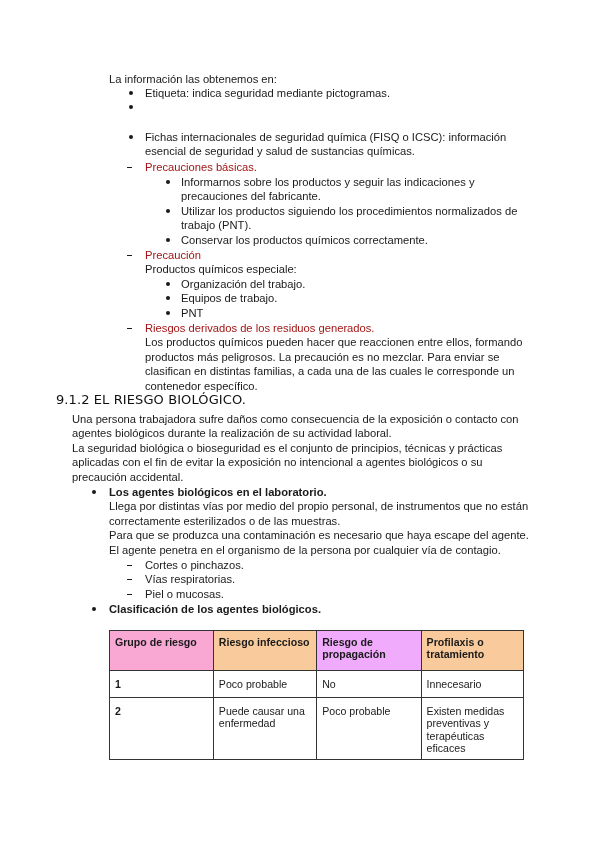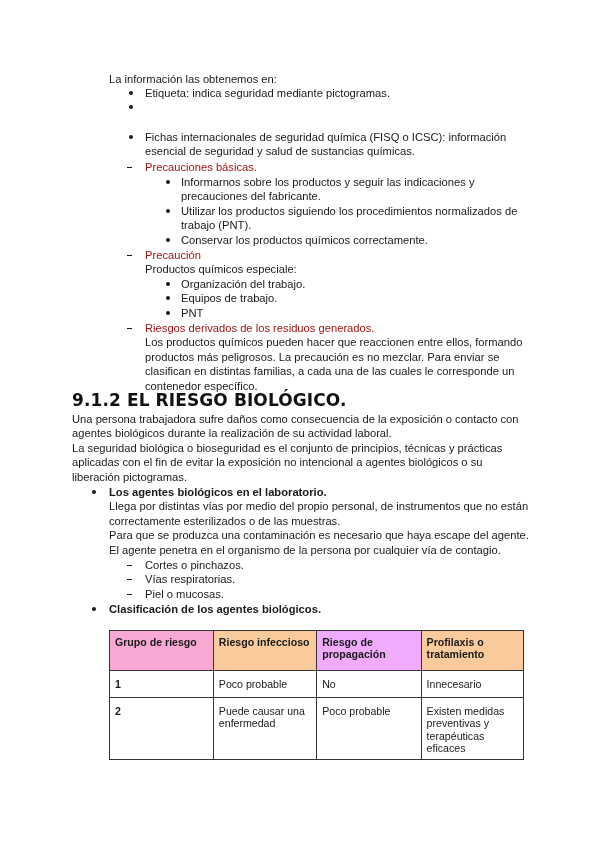--- a/index.html
+++ b/index.html
@@ -3,22 +3,22 @@
 <meta charset="utf-8">
 <style>
   html, body { margin: 0; padding: 0; background: #ffffff; }
   body { width: 600px; height: 848px; position: relative; overflow: hidden;
          font-family: "Liberation Sans", sans-serif; font-size: 11.2px; color: #1a1a1a; line-height: 14.4px; }
   .page { position: absolute; left: 0; top: 0; width: 600px; height: 604px; }
   .line { position: absolute; white-space: nowrap; }
   .red { color: #a31515; }
   .bullet { position: absolute; width: 4px; height: 4px; border-radius: 50%; background: #1a1a1a; }
   .dash { position: absolute; width: 5px; height: 1px; background: #1a1a1a; }
-  .heading { position: absolute; left: 72px; top: 393px; font-family: "DejaVu Sans", sans-serif;
-             font-size: 17px; font-weight: bold; color: #111; white-space: nowrap; letter-spacing: 0.1px; }
+  .heading { position: absolute; left: 56px; top: 393px; font-family: "DejaVu Sans", sans-serif;
+             font-size: 13px; font-weight: normal; color: #111; white-space: nowrap; letter-spacing: 0.1px; }
   .bold { font-weight: bold; }
   table.risk { position: absolute; left: 109px; top: 630px; width: 415px; border-collapse: collapse;
                font-size: 10.6px; line-height: 12.4px; }
   table.risk th, table.risk td { border: 1px solid #333; vertical-align: top; text-align: left; padding: 5px 5px 5px 5px; }
   table.risk th { background: #f9cb9c; font-weight: bold; height: 29px; }
   table.risk tr.r1 td { height: 14px; padding-top: 7px; padding-bottom: 5px; }
   table.risk tr.r2 td { height: 44px; padding-top: 7px; padding-bottom: 4px; }
   table.risk td.grp { font-weight: bold; }
   .c1 { width: 94px; } .c2 { width: 93px; margin-left: 41px; } .c3 { width: 94px; } .c4 { width: 92px; }
 </style>
@@ -63,21 +63,21 @@
   <div class="line" style="left:145px; top:350px;">productos más peligrosos. La precaución es no mezclar. Para enviar se</div>
   <div class="line" style="left:145px; top:364px;">clasifican en distintas familias, a cada una de las cuales le corresponde un</div>
   <div class="line" style="left:145px; top:379px;">contenedor específico.</div>
 
   <div class="heading">9.1.2 EL RIESGO BIOLÓGICO.</div>
 
   <div class="line" style="left:72px; top:412px;">Una persona trabajadora sufre daños como consecuencia de la exposición o contacto con</div>
   <div class="line" style="left:72px; top:426px;">agentes biológicos durante la realización de su actividad laboral.</div>
   <div class="line" style="left:72px; top:441px;">La seguridad biológica o bioseguridad es el conjunto de principios, técnicas y prácticas</div>
   <div class="line" style="left:72px; top:455px;">aplicadas con el fin de evitar la exposición no intencional a agentes biológicos o su</div>
-  <div class="line" style="left:72px; top:470px;">liberación pictogramas.</div>
+  <div class="line" style="left:72px; top:470px;">precaución accidental.</div>
 
   <div class="bullet" style="left:92px; top:490px;"></div>
   <div class="line bold" style="left:109px; top:485px;">Los agentes biológicos en el laboratorio.</div>
   <div class="line" style="left:109px; top:499px;">Llega por distintas vías por medio del propio personal, de instrumentos que no están</div>
   <div class="line" style="left:109px; top:528px;">Para que se produzca una contaminación es necesario que haya escape del agente.</div>
   <div class="line" style="left:109px; top:514px;">correctamente esterilizados o de las muestras.</div>
   <div class="line" style="left:109px; top:543px;">El agente penetra en el organismo de la persona por cualquier vía de contagio.</div>
 
   <div class="dash" style="left:127px; top:565px;"></div>
   <div class="line" style="left:145px; top:558px;">Cortes o pinchazos.</div>

